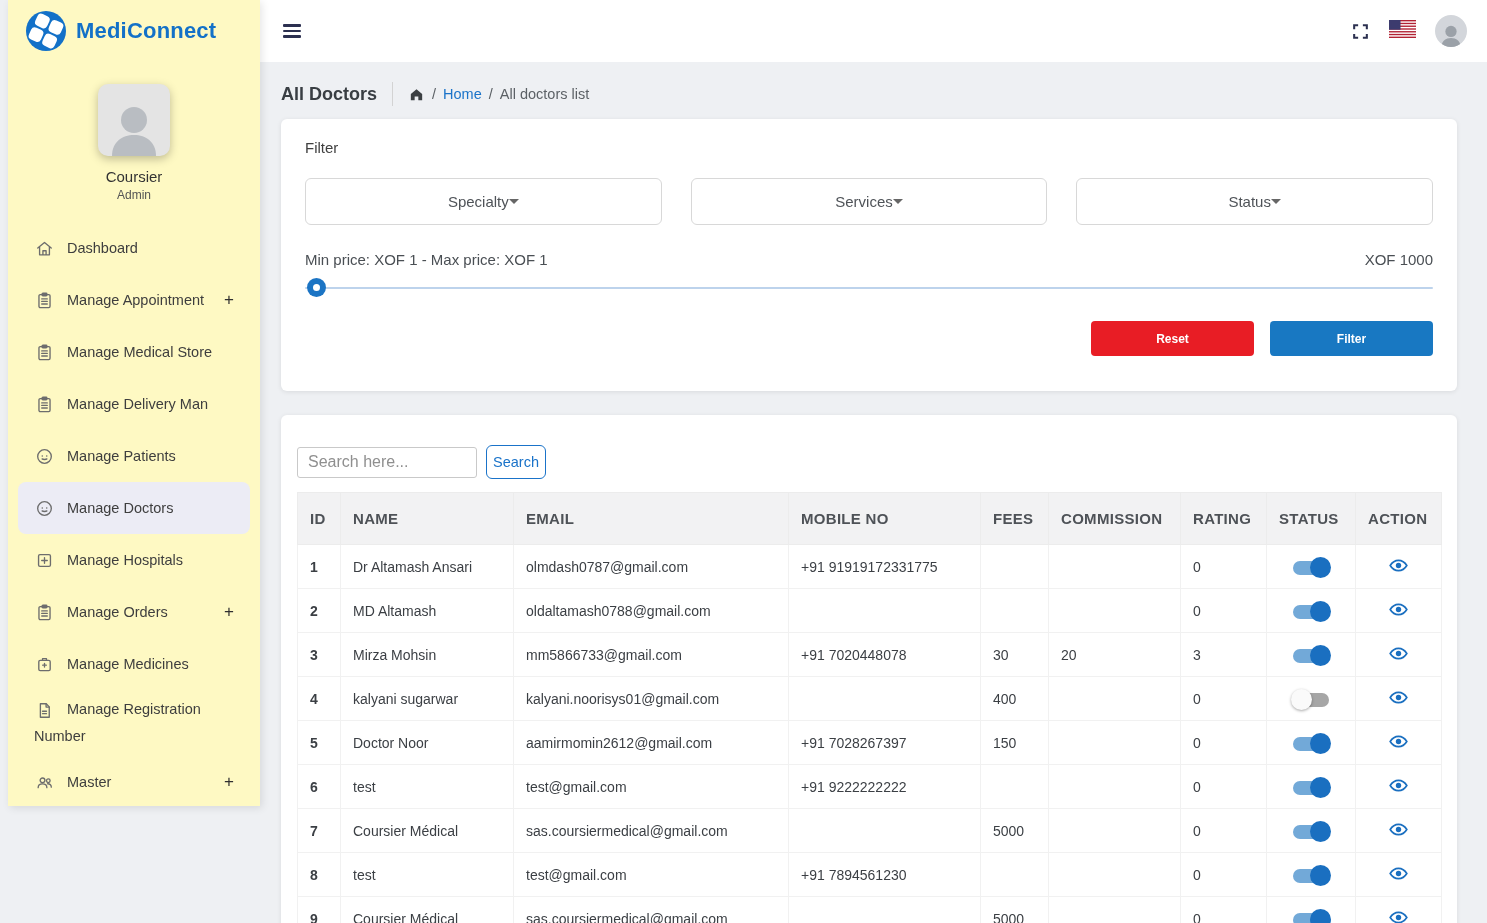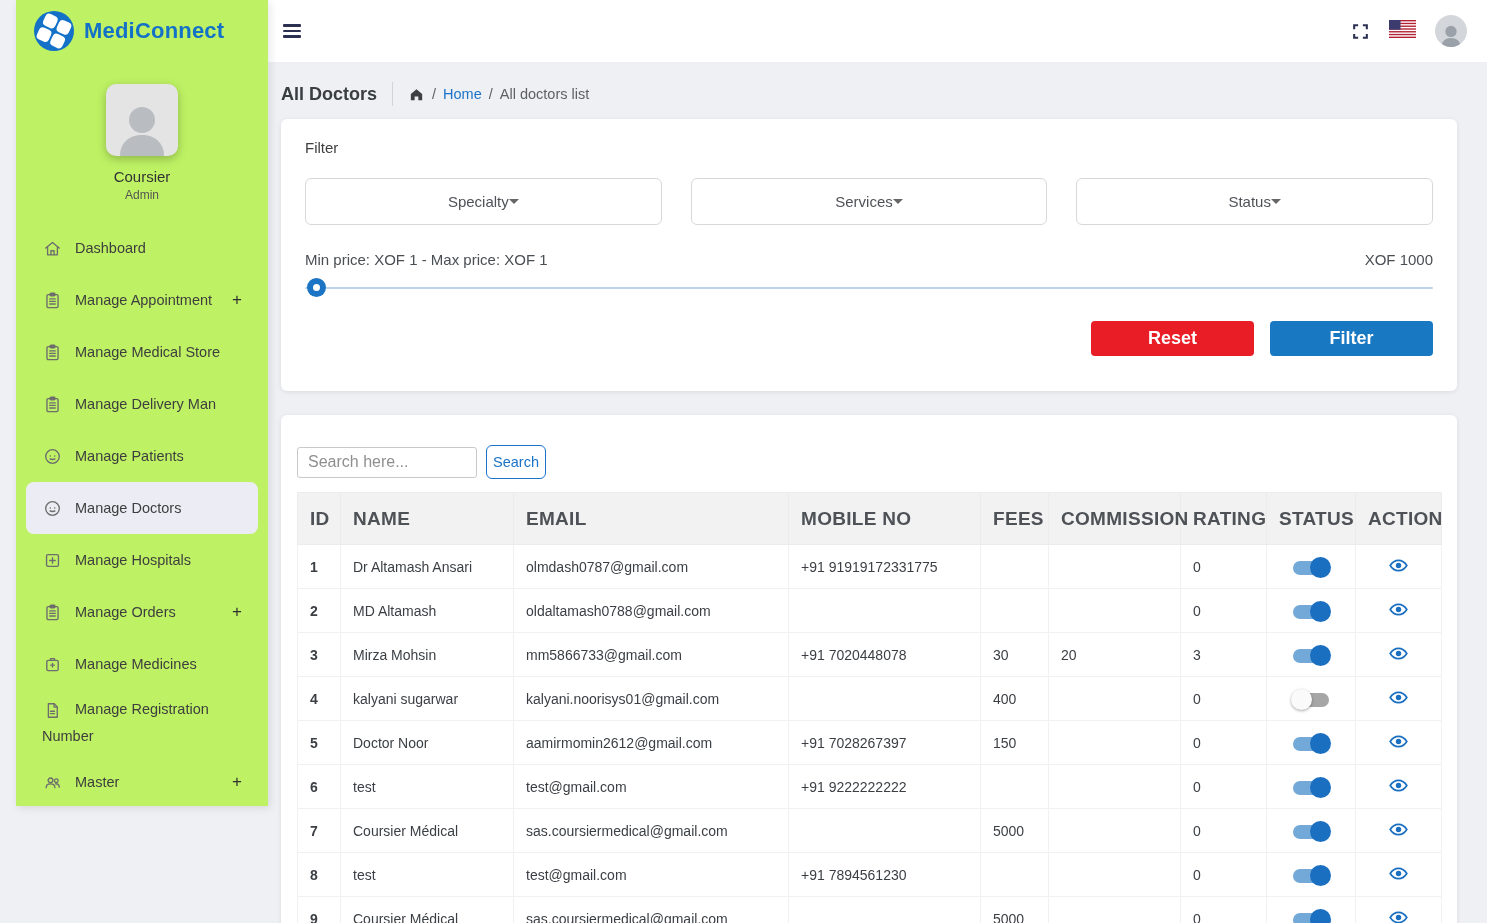--- a/index.html
+++ b/index.html
@@ -1,20 +1,20 @@
 <!DOCTYPE html>
 <html><head>
 <meta charset="utf-8">
 <style>
   * { margin:0; padding:0; box-sizing:border-box; }
   html,body { width:1487px; height:923px; overflow:hidden; }
   body { font-family:"Liberation Sans", sans-serif; background:#eef0f3; position:relative; color:#3b3f44; }
 
   
-  .sidebar { position:absolute; left:16px; top:0; width:252px; height:806px; background:#bef264;
+  .sidebar { position:absolute; left:8px; top:0; width:252px; height:806px; background:#fef9c3;
              box-shadow:2px 2px 8px rgba(0,0,0,.10); z-index:5; }
   .brand { height:62px; display:flex; align-items:center; padding-left:18px; }
   .logo-circle { width:40px; height:40px; border-radius:50%; background:#1371c8; position:relative; flex:0 0 auto; }
   .logo-petals { position:absolute; inset:0; transform:rotate(25deg); }
   .logo-petals i { position:absolute; width:13px; height:13px; background:#fff; border-radius:4px; }
   .logo-petals i:nth-child(1){ left:6px; top:6px; }
   .logo-petals i:nth-child(2){ right:6px; top:6px; }
   .logo-petals i:nth-child(3){ left:6px; bottom:6px; }
   .logo-petals i:nth-child(4){ right:6px; bottom:6px; }
   .brand-name { margin-left:10px; font-size:22px; font-weight:bold; color:#1371c8; letter-spacing:.2px; }
@@ -67,35 +67,35 @@
   .dd-label { font-size:15px; color:#4f5358; }
   .caret { width:0; height:0; border-left:5px solid transparent; border-right:5px solid transparent;
            border-top:5.5px solid #666; }
   .price-row { margin-top:26px; display:flex; justify-content:space-between; font-size:15px; color:#4a4f54; }
   .slider { margin-top:10px; position:relative; height:19px; }
   .slider-track { position:absolute; left:0; right:0; top:8.5px; height:2.5px; background:#bdd3ec; border-radius:2px; }
   .slider-handle { position:absolute; left:2px; top:0; width:19px; height:19px; border-radius:50%;
                    background:#1b74c4; cursor:pointer; display:flex; align-items:center; justify-content:center; }
   .slider-handle i { width:7px; height:7px; border-radius:50%; background:#fff; }
   .filter-btn-row { margin-top:24px; display:flex; justify-content:flex-end; gap:16px; }
-  .btn { width:163px; height:35px; border:none; border-radius:4px; color:#fff; font-size:18px;
+  .btn { width:163px; height:35px; border:none; border-radius:4px; color:#fff; font-size:12px;
          font-weight:bold; cursor:pointer; font-family:"Liberation Sans", sans-serif; }
   .btn-reset { background:#e81d25; }
   .btn-filter { background:#1878c2; }
 
   .table-card { margin-top:24px; padding:30px 16px 16px; height:520px; }
   .search-row { display:flex; align-items:center; }
   .search-input { width:180px; height:31px; border:1px solid #c9c9c9; border-radius:3px; padding:0 10px;
                   font-size:16px; color:#444; font-family:"Liberation Sans", sans-serif; }
   .search-input::placeholder { color:#8f8f8f; }
   .search-btn { margin-left:9px; width:60px; height:34px; background:#fff; border:1.5px solid #1a73c9;
                 border-radius:6px; color:#1a73c9; font-size:14.5px; cursor:pointer; font-family:"Liberation Sans", sans-serif; }
 
   table { margin-top:13px; width:100%; border-collapse:collapse; table-layout:fixed; }
-  th { background:#f2f2f3; height:52px; text-align:left; font-size:19px; font-weight:bold; color:#4e5257;
+  th { background:#f2f2f3; height:52px; text-align:left; font-size:15px; font-weight:bold; color:#4e5257;
        padding-left:12px; border:1px solid #ececec; letter-spacing:.3px; }
   td { height:44px; font-size:14px; color:#3b3f44; padding-left:12px; border:1px solid #f1f1f1; background:#fff; }
   td.c-id { font-weight:bold; }
   td.c-status, td.c-action { text-align:center; padding-left:0; }
 
   .switch { position:relative; display:inline-block; width:36px; height:14px; vertical-align:middle; cursor:pointer; }
   .switch .track { position:absolute; inset:0; border-radius:7px; }
   .switch .knob { position:absolute; top:-3.5px; width:21px; height:21px; border-radius:50%; }
   .switch.on .track { background:#72a9d8; }
   .switch.on .knob { right:-2px; background:#1a6fc0; }

